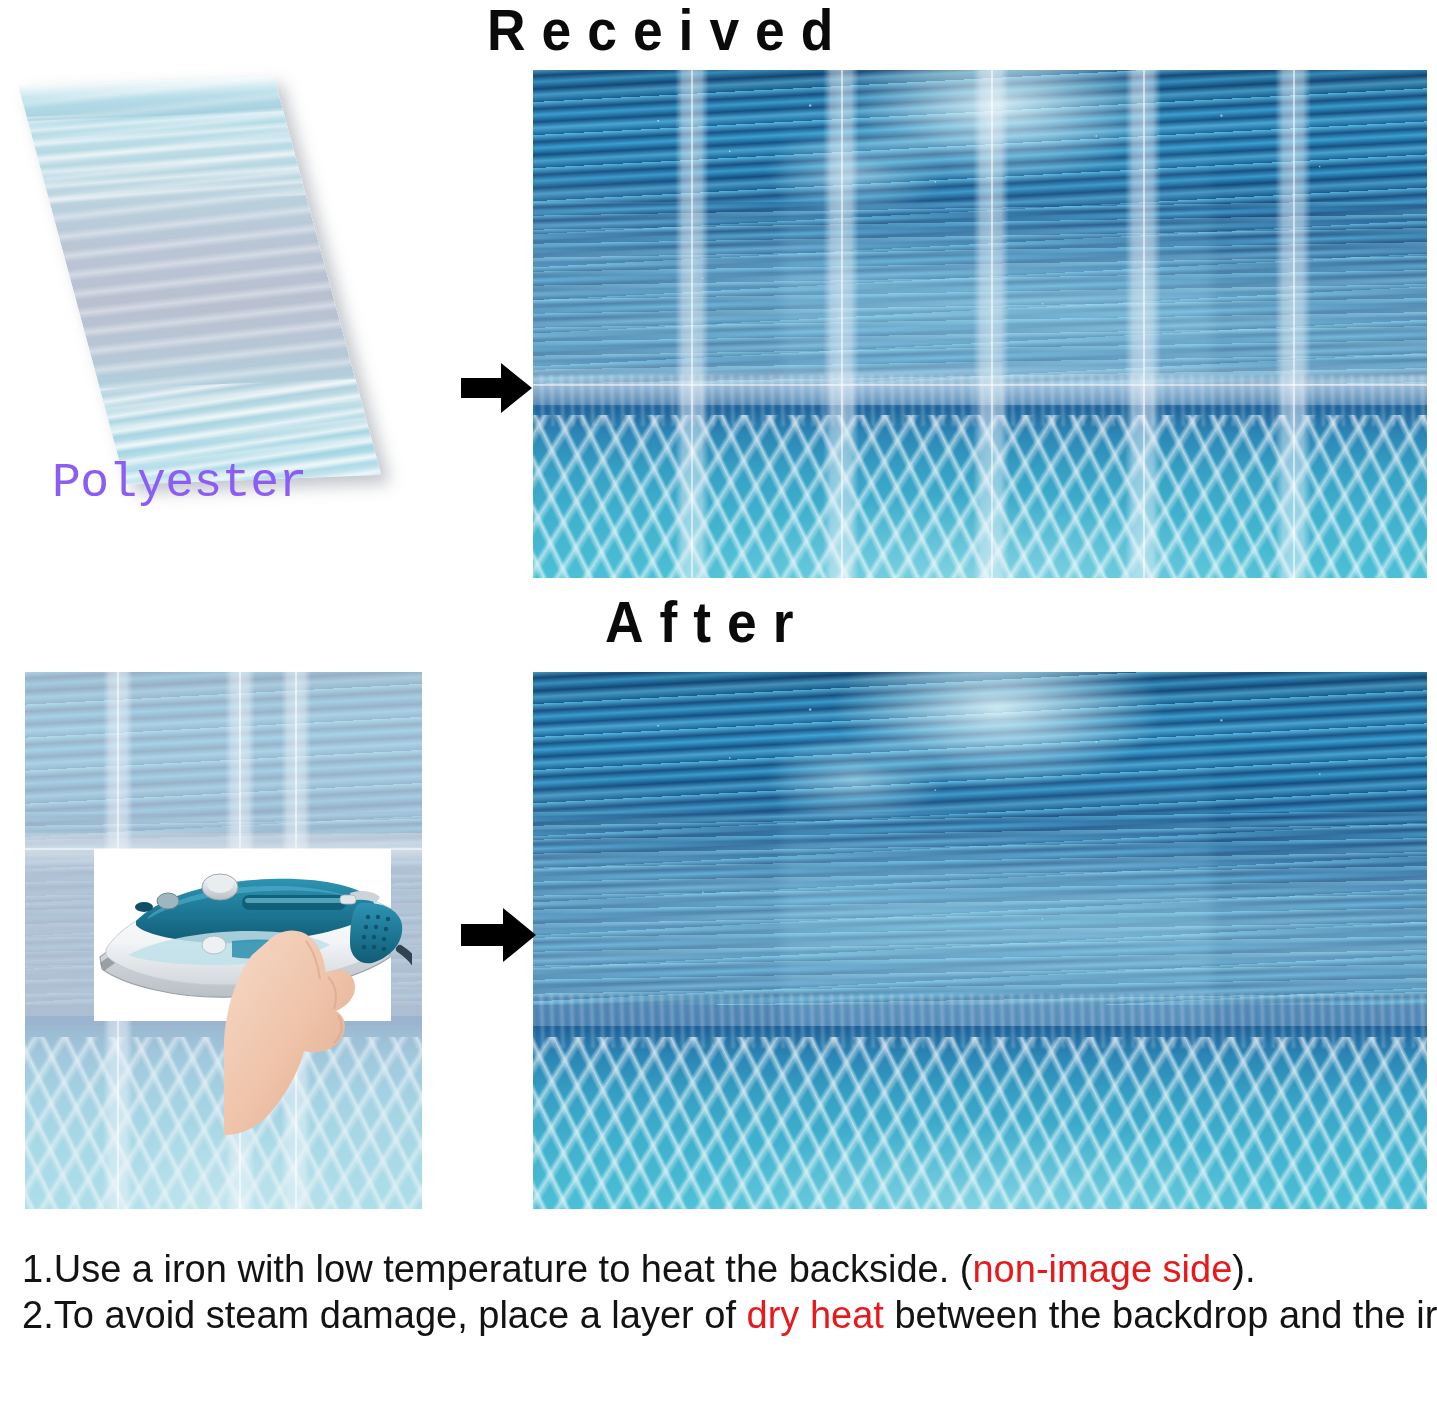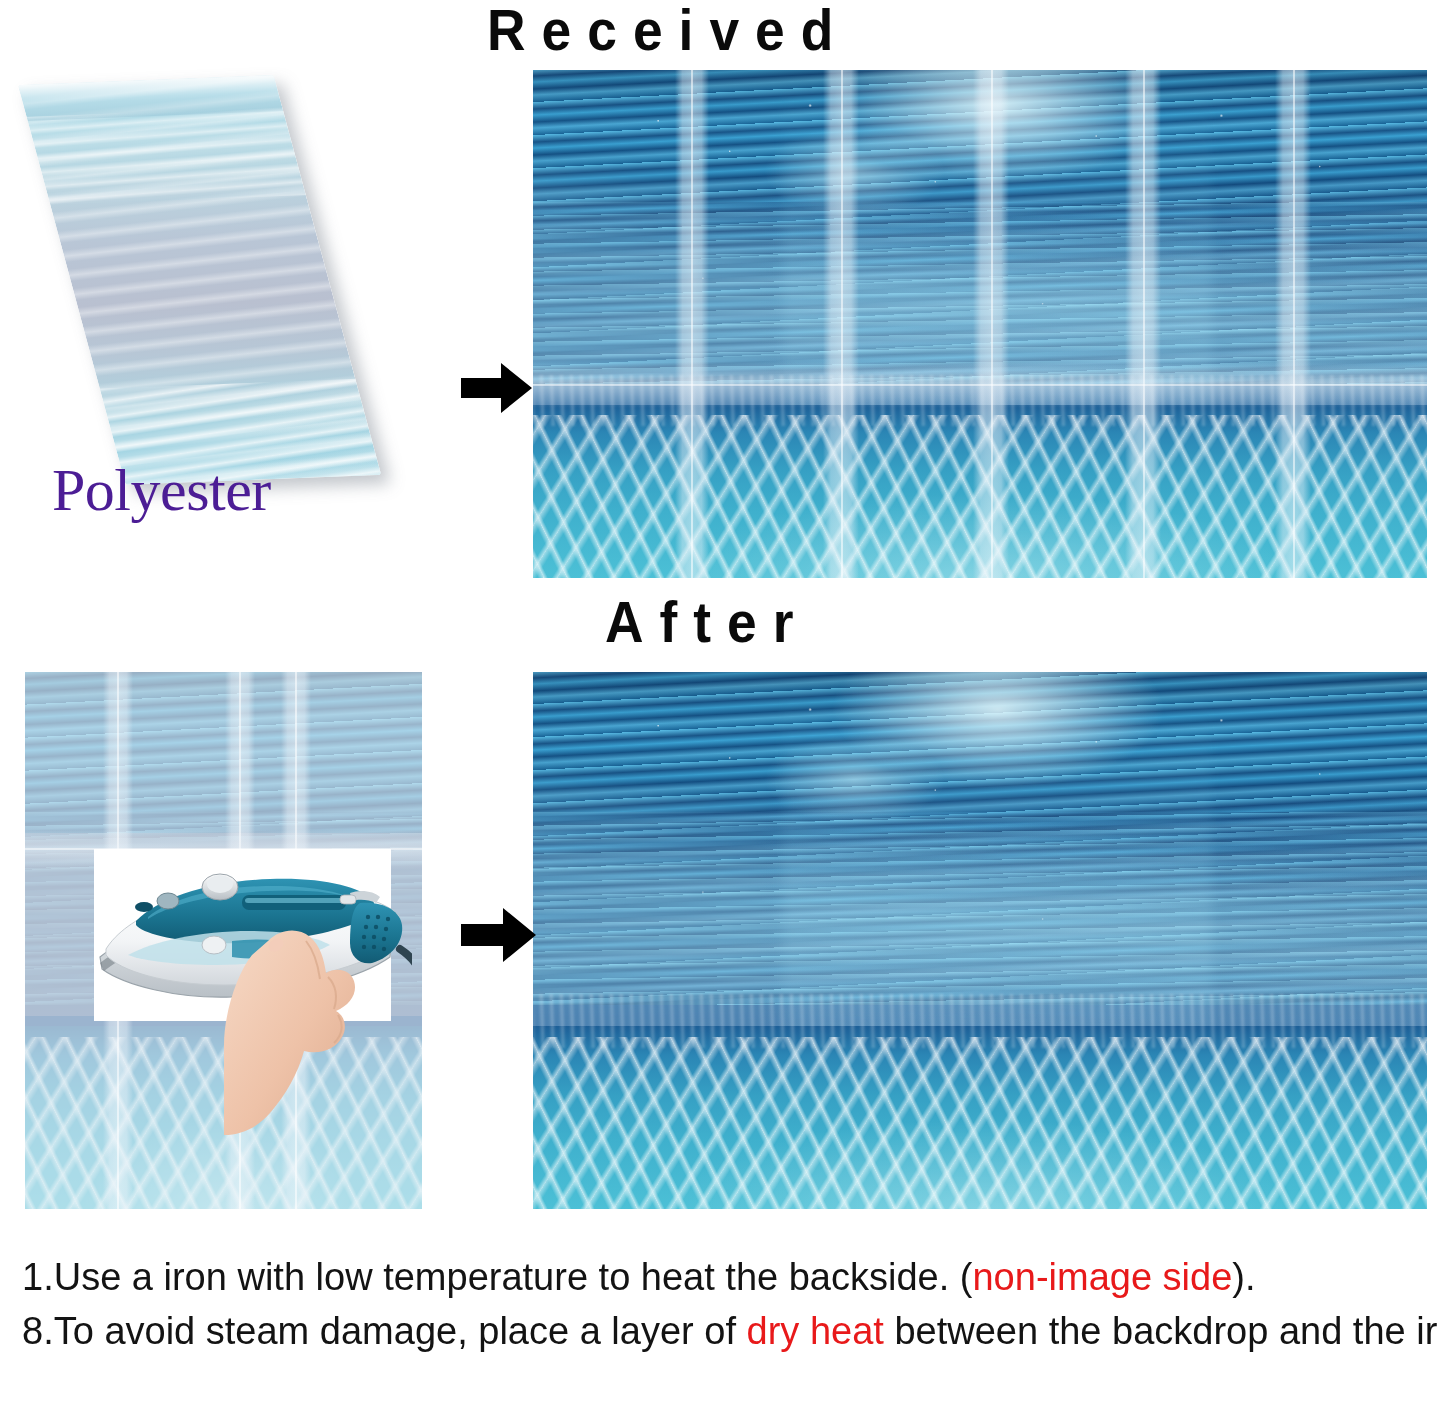--- a/index.html
+++ b/index.html
@@ -35,24 +35,24 @@
     left: 605px;
     top: 588px;
     font-size: 58px;
   }
 
   
   #polyester-label {
     position: absolute;
     left: 52px;
     top: 456px;
-    font-family: Liberation Serif, serif;
+    font-family: Liberation Mono, monospace;
     font-weight: normal;
-    font-size: 60px;
-    color: #4c1d95;
+    font-size: 48px;
+    color: #8b5cf6;
     letter-spacing: -0.5px;
     white-space: nowrap;
     z-index: 6;
   }
 
   
   #fabric-swatch {
     position: absolute;
     left: 18px;
     top: 85px;
@@ -347,21 +347,21 @@
     line-height: 1.14;
     white-space: nowrap;
   }
   #instructions .care-line {
     font-family: "Liberation Sans Narrow", "Liberation Sans", sans-serif;
     font-weight: normal;
     font-size: 38px;
     color: #131313;
     line-height: 1.22;
     white-space: nowrap;
-    margin-top: 8px;
+    margin-top: 0;
   }
   #instructions .hl {
     color: #e8191a;
   }
 </style>
 </head>
 <body>
 
 <div class="stage-heading" id="heading-received">Received</div>
 
@@ -542,15 +542,15 @@
   </div>
 </div>
 
 <div id="instructions">
 
   <div class="care-line">
     <span>1.Use a iron with low temperature to heat the backside. (</span><span class="hl">non-image side</span><span>).</span>
   </div>
 
   <div class="care-line">
-    <span>8.To avoid steam damage, place a layer of </span><span class="hl">dry heat</span><span> between the backdrop and the iron.</span>
+    <span>2.To avoid steam damage, place a layer of </span><span class="hl">dry heat</span><span> between the backdrop and the iron.</span>
   </div>
 </div>
 
 </body></html>

